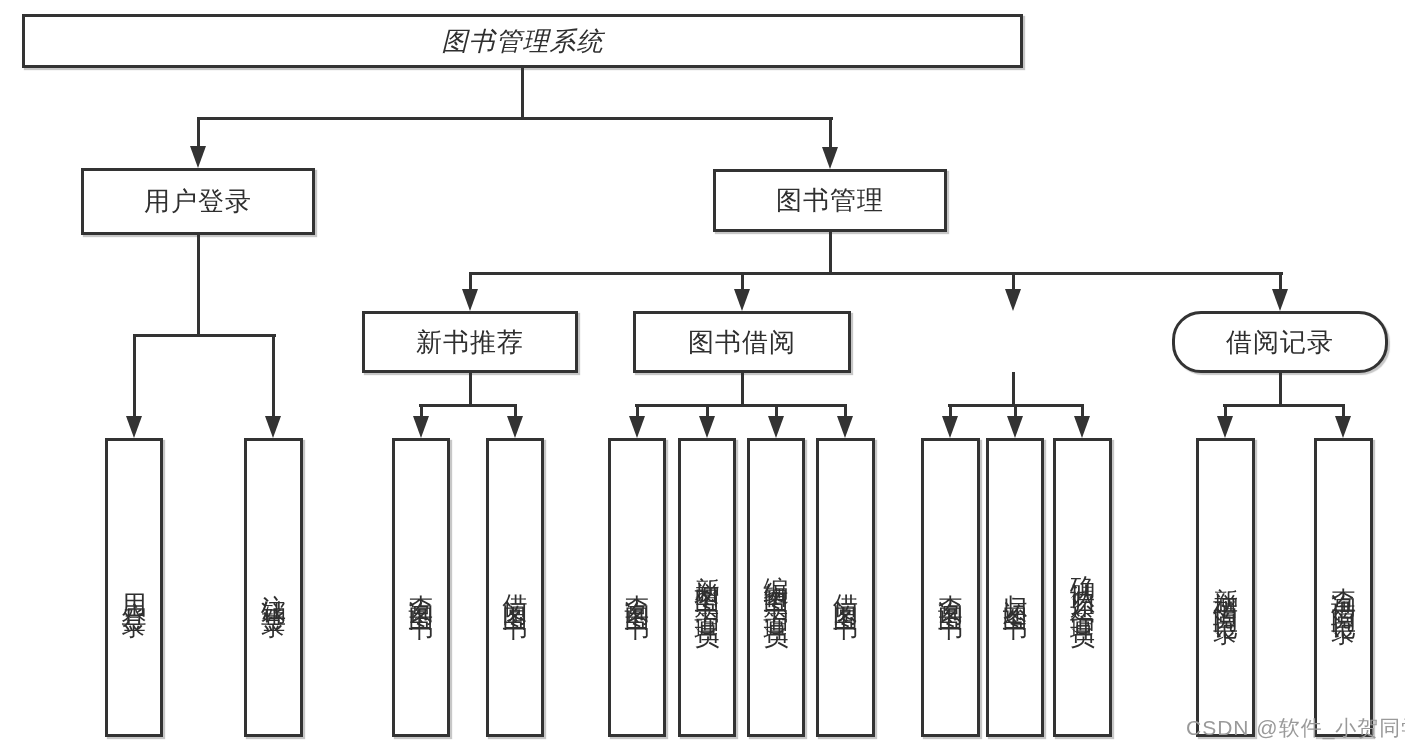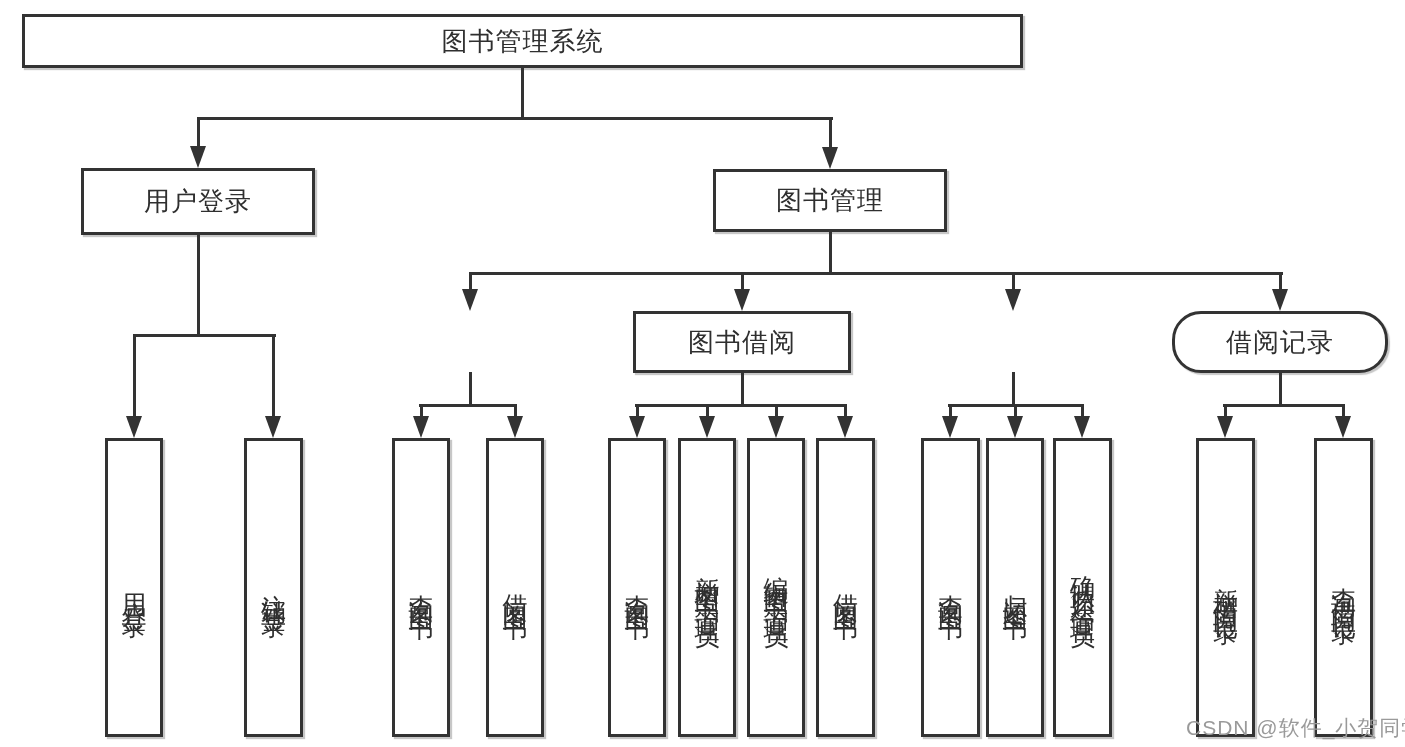--- a/index.html
+++ b/index.html
@@ -27,21 +27,21 @@
   .watermark{
     position:absolute;left:1186px;top:714px;font-size:21px;color:#9a9a9a;
     letter-spacing:1px;white-space:nowrap;z-index:5;
   }
 </style>
 </head>
 <body>
 
 <div id="stage">
 
-  <div class="node h" style="left:22px;top:14px;width:1001px;height:54px;">
+  <div class="node h" style="left:22px;top:14px;width:1001px;height:54px;font-style:italic;">
     <span>图书管理系统</span>
   </div>
 
   <div class="vline" style="left:521px;top:67px;height:51px;"></div>
   <div class="hline" style="left:197px;top:117px;width:636px;"></div>
   <div class="vline" style="left:197px;top:117px;height:32px;"></div>
   <div class="arrow" style="left:190px;top:146px;"></div>
   <div class="vline" style="left:829px;top:117px;height:33px;"></div>
   <div class="arrow" style="left:822px;top:147px;"></div>
 
@@ -63,20 +63,23 @@
   <div class="hline" style="left:469px;top:272px;width:814px;"></div>
   <div class="vline" style="left:469px;top:272px;height:20px;"></div>
   <div class="arrow" style="left:462px;top:289px;"></div>
   <div class="vline" style="left:741px;top:272px;height:20px;"></div>
   <div class="arrow" style="left:734px;top:289px;"></div>
   <div class="vline" style="left:1012px;top:272px;height:20px;"></div>
   <div class="arrow" style="left:1005px;top:289px;"></div>
   <div class="vline" style="left:1279px;top:272px;height:20px;"></div>
   <div class="arrow" style="left:1272px;top:289px;"></div>
 
+  <div class="node h" style="left:362px;top:311px;width:216px;height:62px;">
+    <span>新书推荐</span>
+  </div>
   <div class="node h" style="left:633px;top:311px;width:218px;height:62px;">
     <span>图书借阅</span>
   </div>
   <div class="node h" style="left:1172px;top:311px;width:216px;height:62px;border-radius:29px;">
     <span>借阅记录</span>
   </div>
 
   <div class="vline" style="left:469px;top:372px;height:35px;"></div>
   <div class="hline" style="left:419px;top:404px;width:98px;"></div>
   <div class="vline" style="left:420px;top:404px;height:13px;"></div>

